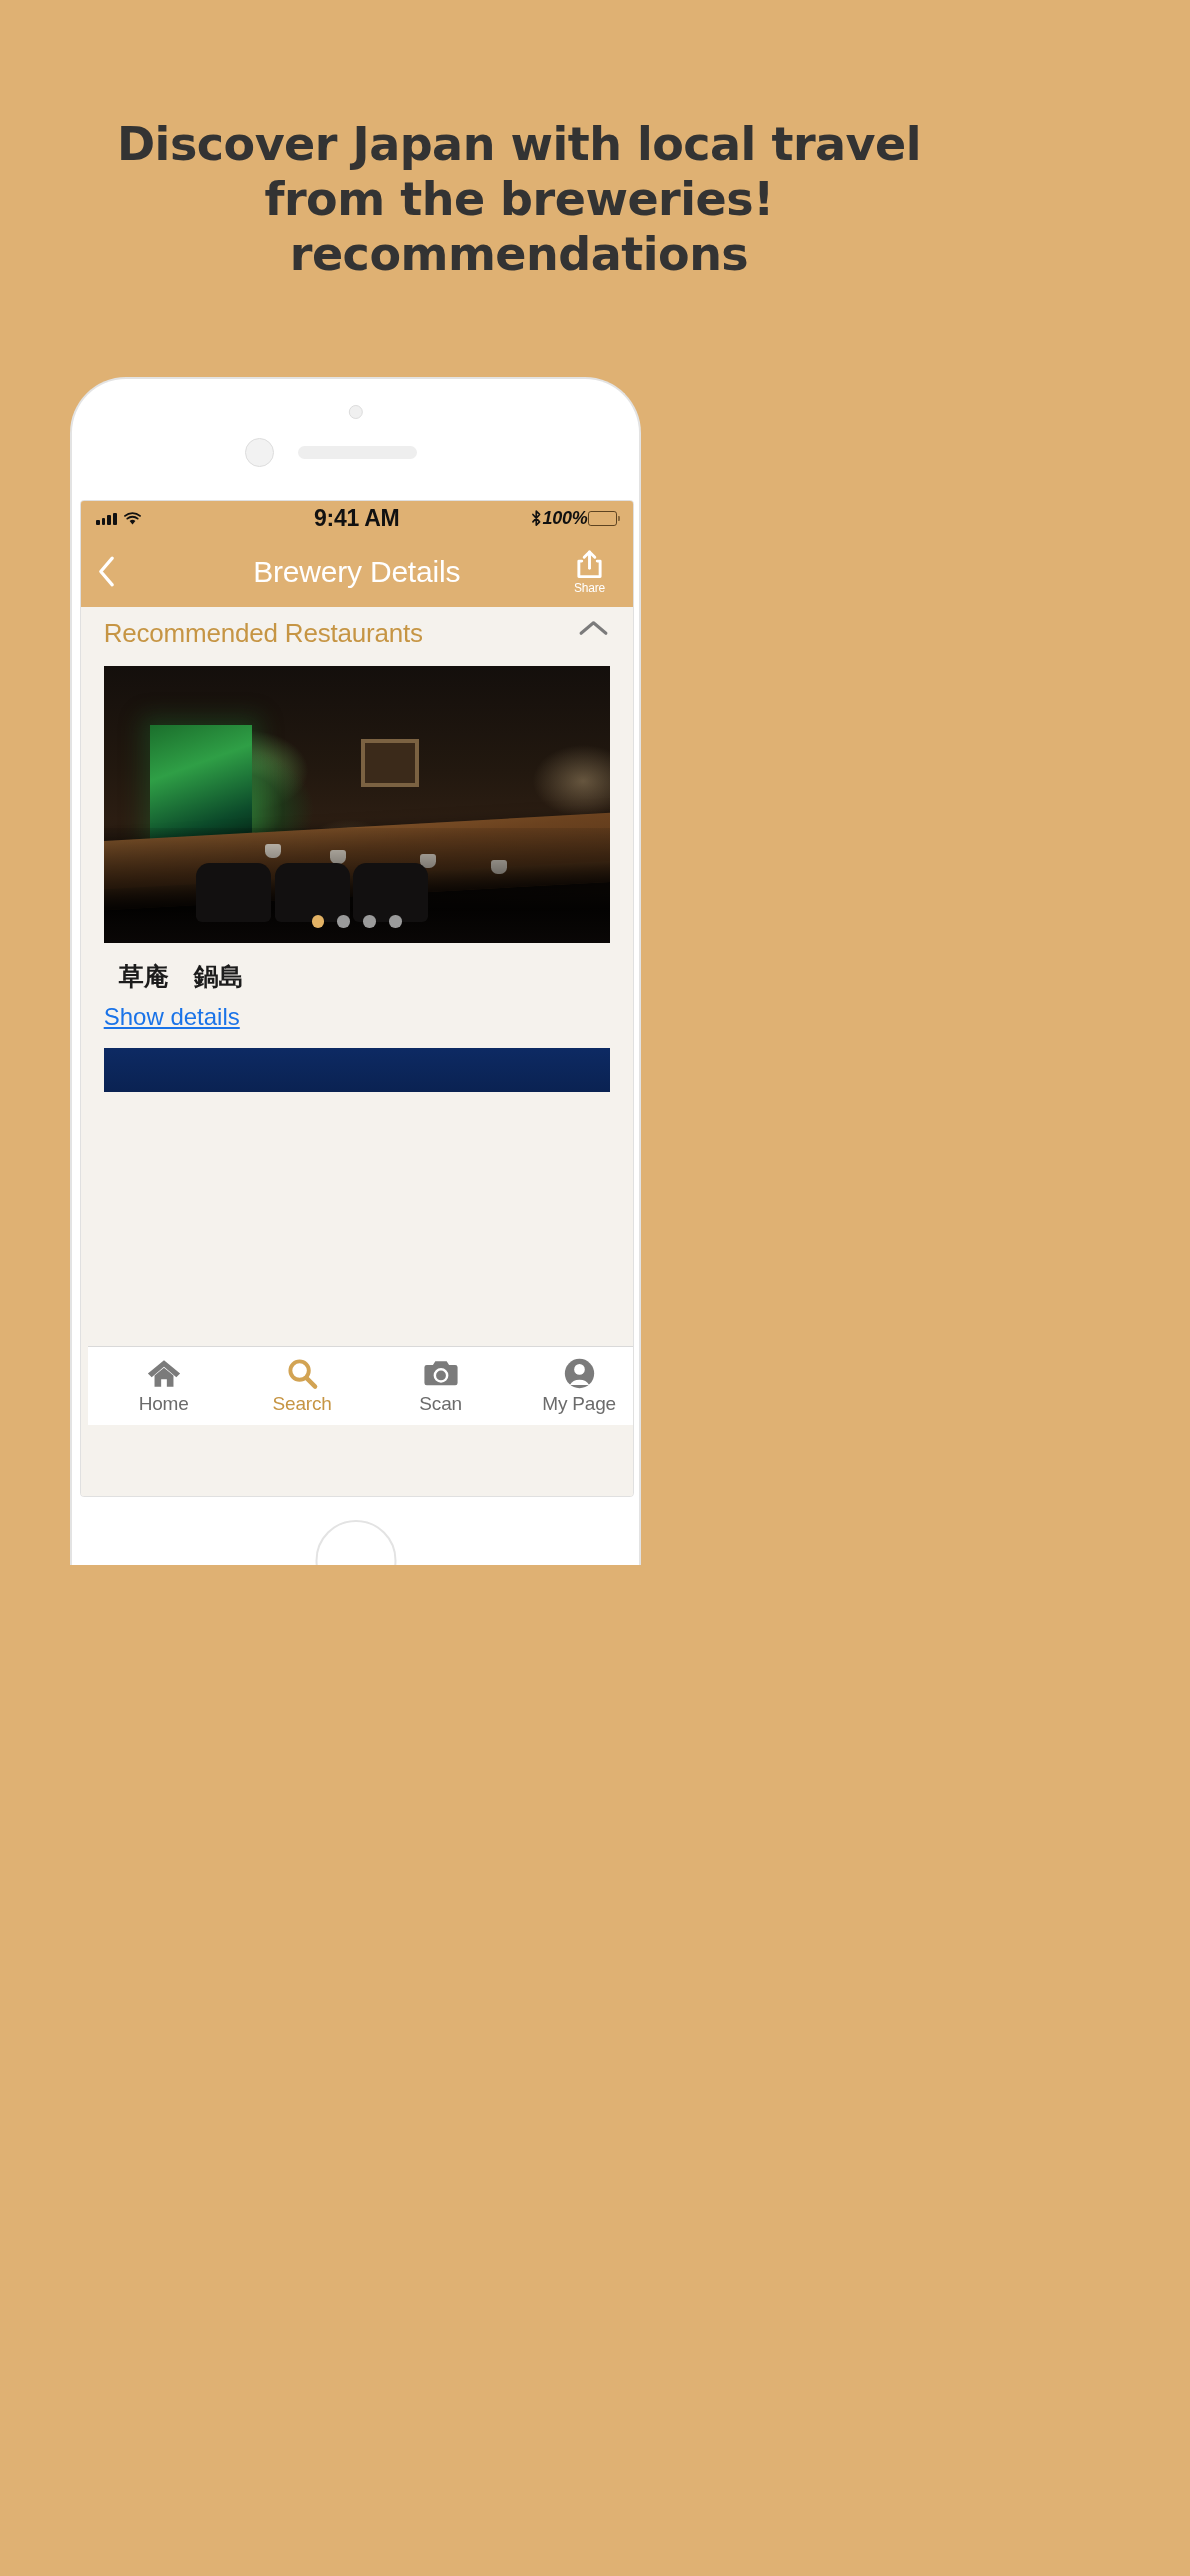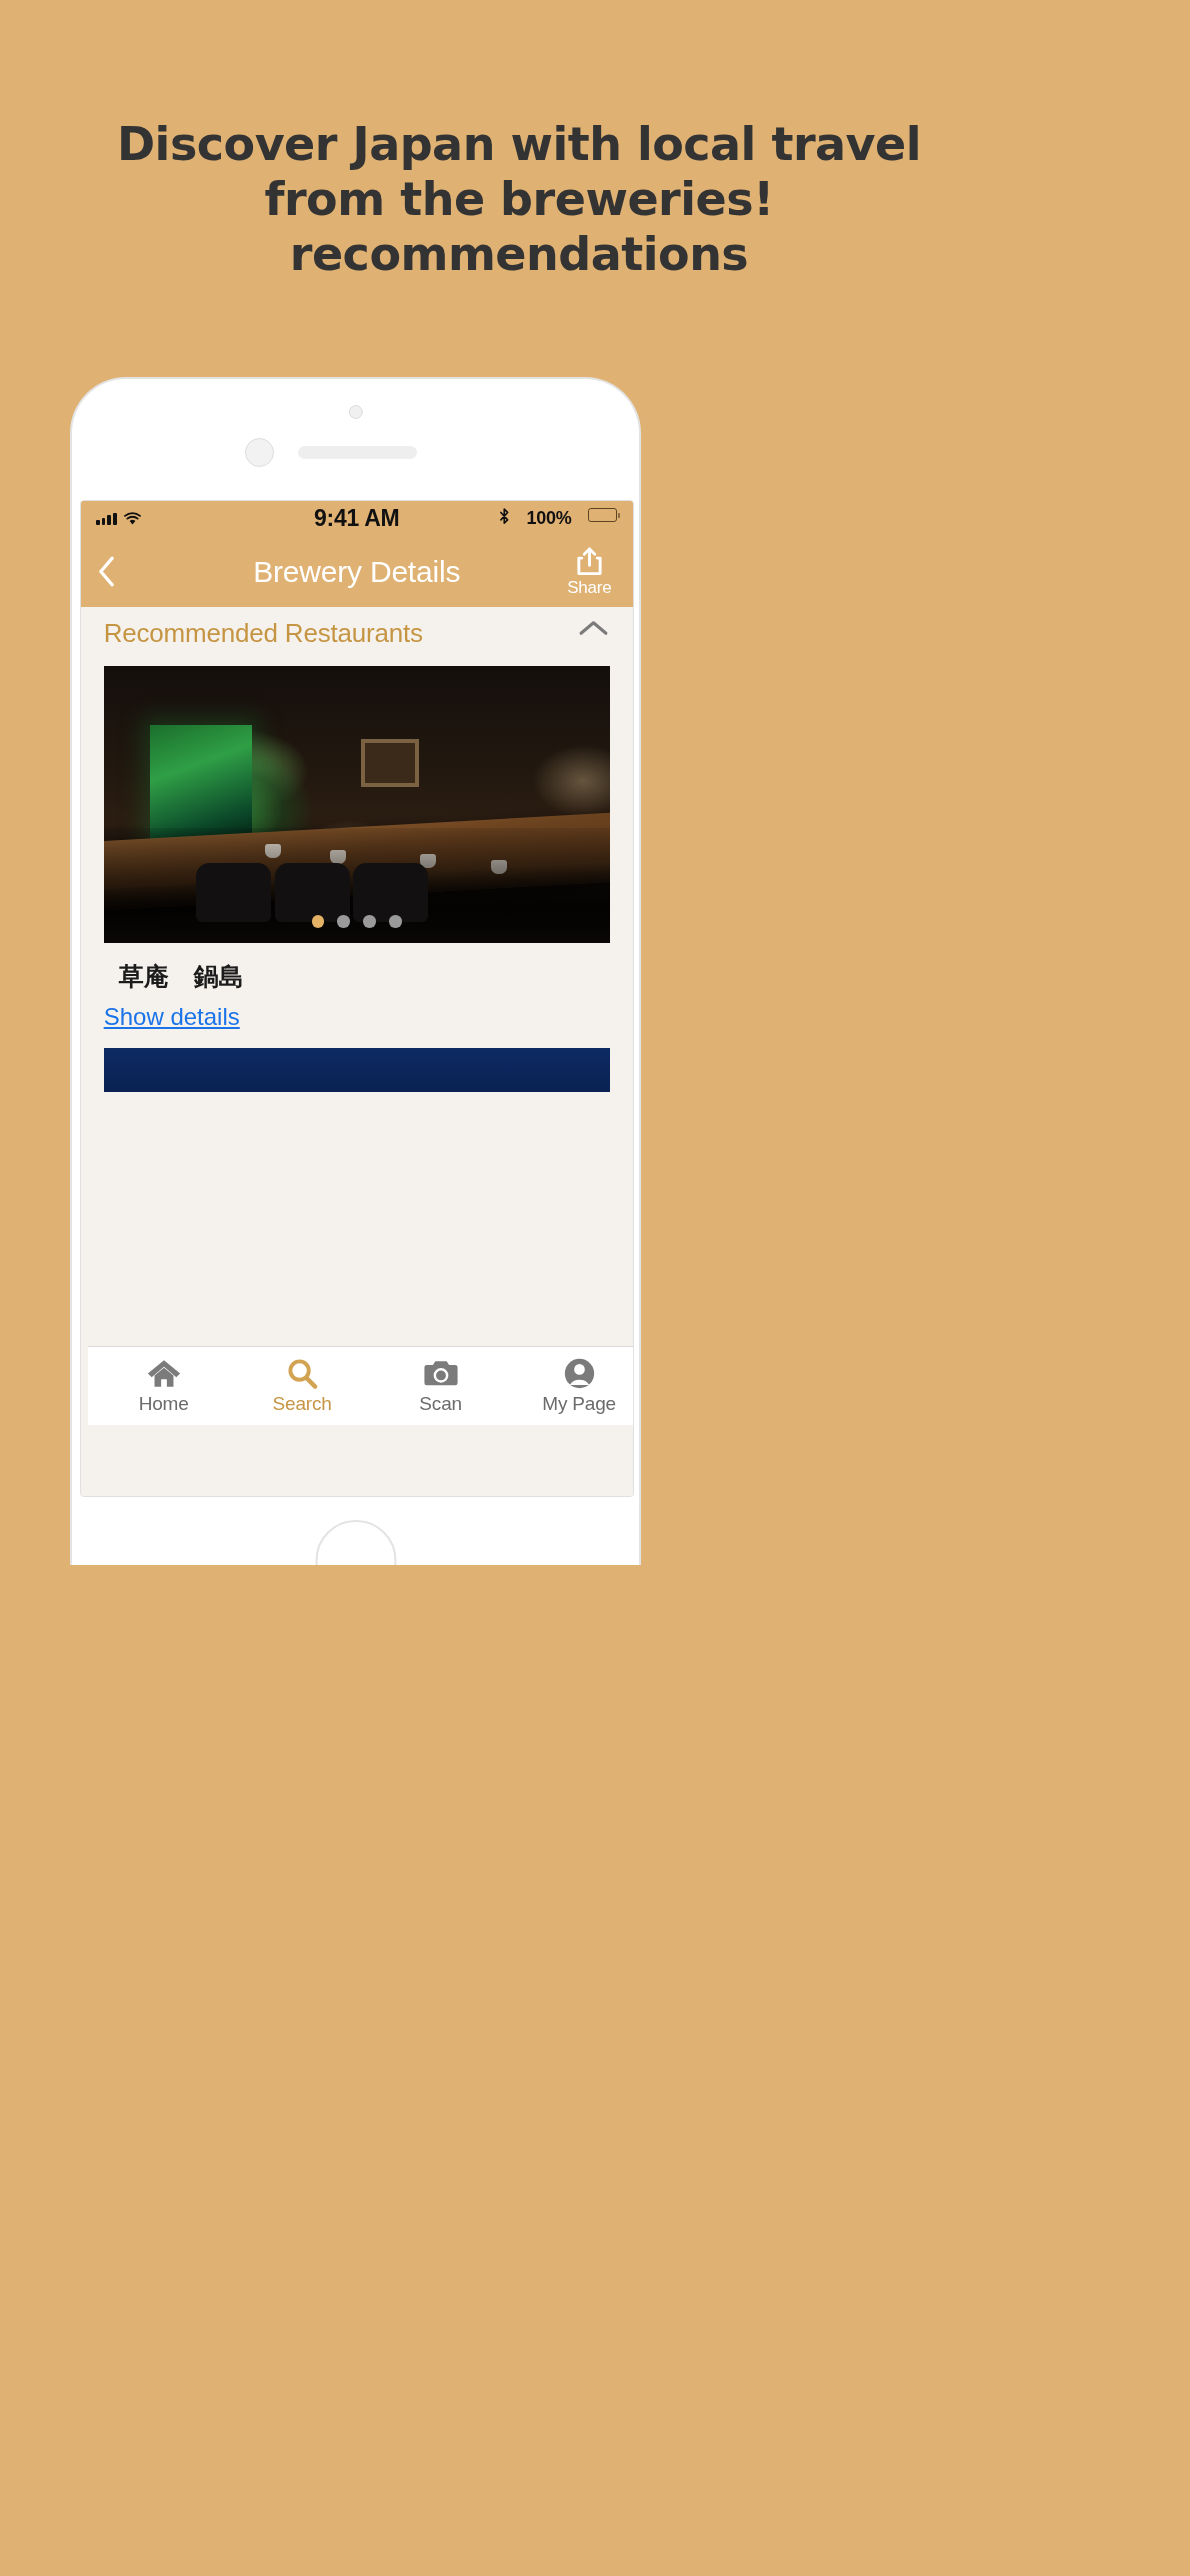--- a/index.html
+++ b/index.html
@@ -118,23 +118,24 @@
     left: 0; right: 0;
     text-align: center;
     font-size: 23px;
     font-weight: bold;
     color: #111;
     letter-spacing: -0.3px;
   }
   .sb-right {
     margin-left: auto;
     display: flex;
-    align-items: flex-start;
-    gap: 17px;
+    align-items: center;
+    gap: 1px;
     z-index: 2;
+    font-style: italic;
   }
   .bt-ico { width: 10.5px; height: 16.3px; }
   .batt-pct { font-size: 18px; font-weight: bold; color: #111; letter-spacing: -0.3px; }
   .batt {
     width: 29px; height: 14.4px;
     border: 1.4px solid #5d4321;
     border-radius: 2.9px;
     padding: 1.4px;
     position: relative;
   }
@@ -174,21 +175,21 @@
   .nav-share {
     margin-left: auto;
     z-index: 2;
     display: flex;
     flex-direction: column;
     align-items: center;
     gap: 1px;
     cursor: pointer;
     width: 56px;
   }
-  .nav-share-label { font-size: 17px; color: #fff; letter-spacing: -0.2px; }
+  .nav-share-label { font-size: 12px; color: #fff; letter-spacing: -0.2px; }
 
   
   .content {
     flex: 1 1 auto;
     background: #f5f2ed;
     overflow: hidden;
     display: flex;
     flex-direction: column;
   }
 

